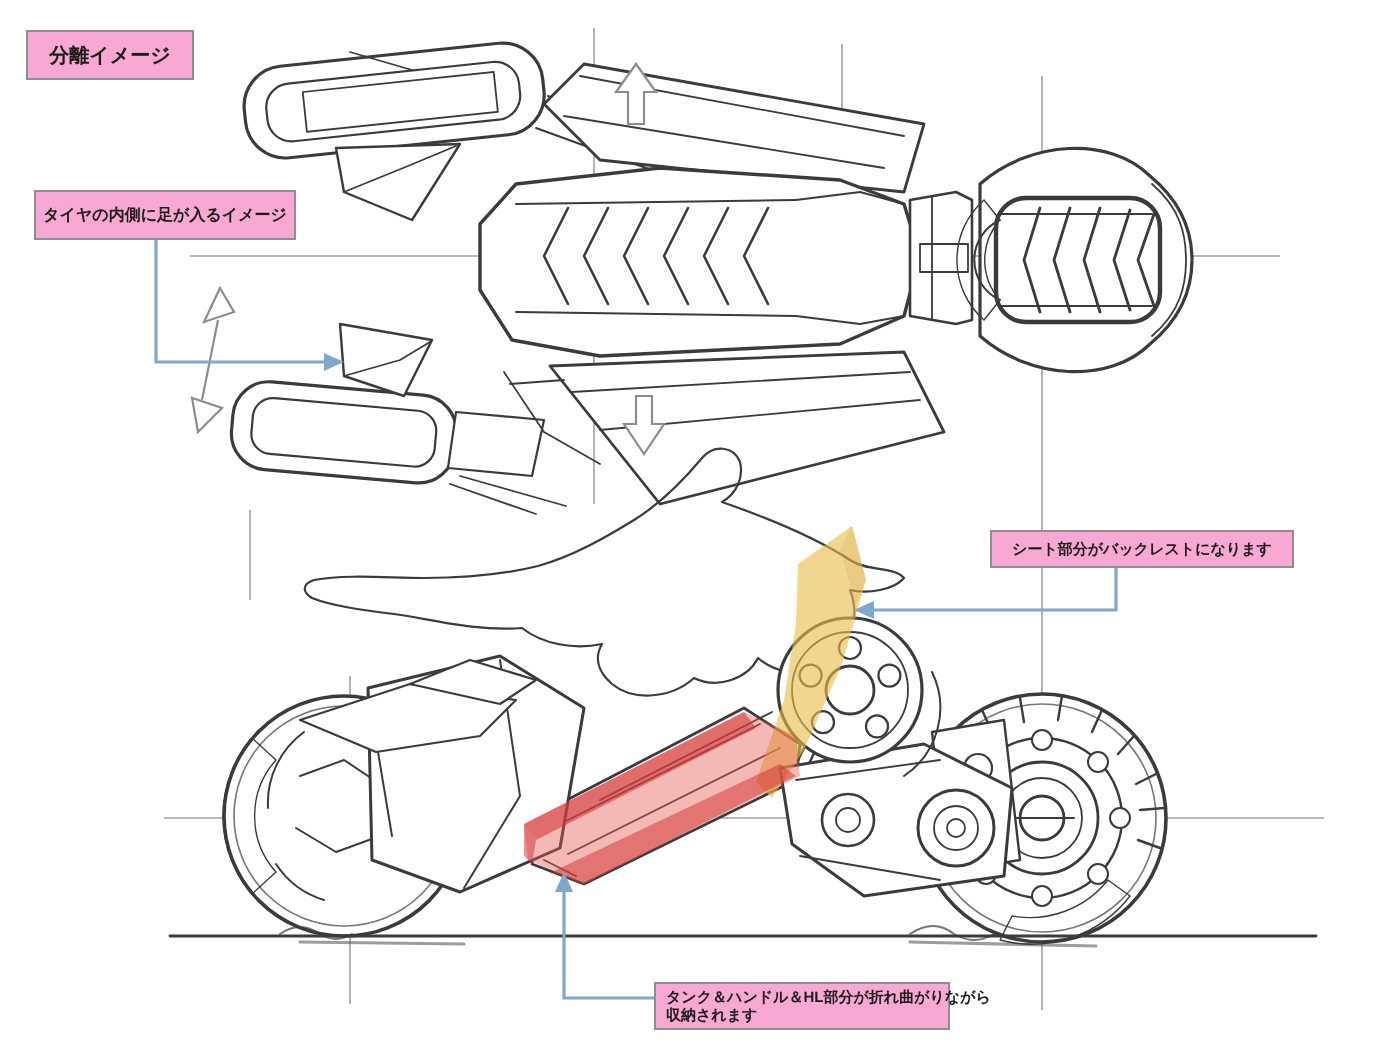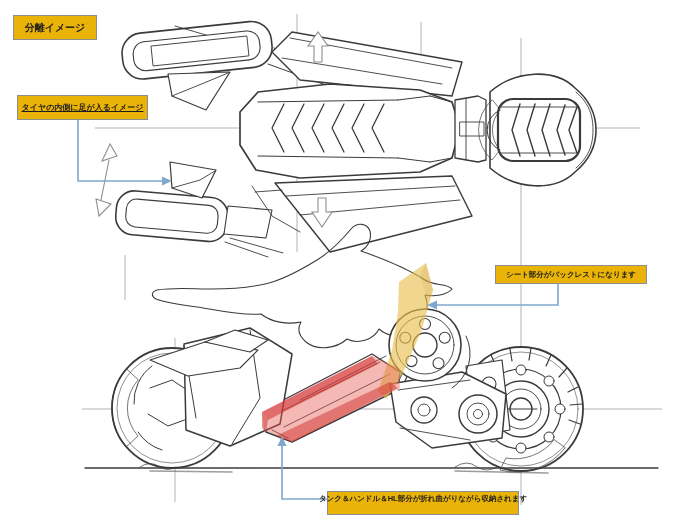--- a/index.html
+++ b/index.html
@@ -9,29 +9,29 @@
   }
   svg{position:absolute;left:0;top:0;}
   
   .sk{stroke:var(--c-sketch,#3b3b3b);fill:none;stroke-linecap:round;stroke-linejoin:round;}
   .skw{stroke:var(--c-sketch,#3b3b3b);fill:#fff;stroke-linecap:round;stroke-linejoin:round;}
   .faint{stroke:var(--c-construction,#9aa2a8);fill:none;stroke-width:.8;}
   .blue{stroke:var(--c-connector,#7fa8cc);fill:none;stroke-width:1.6;}
   .bluef{fill:var(--c-connector,#7fa8cc);stroke:none;}
   .pencil{stroke:#8d8d8d;fill:#fff;stroke-width:1.1;}
   .callout{
-    position:absolute;border:1px solid var(--c-boxborder,#8b8f94);background:#eab308;
+    position:absolute;border:1px solid var(--c-boxborder,#8b8f94);background:#f9a8d4;
     color:var(--c-ink,#1c1c1c);display:flex;align-items:center;justify-content:center;
     font-weight:700;box-sizing:border-box;white-space:nowrap;
   }
   .callout.c1{left:13px;top:15px;width:84px;height:25px;font-size:10px;}
-  .callout.c2{left:17px;top:95px;width:131px;height:25px;font-size:8px;text-decoration:underline;}
+  .callout.c2{left:17px;top:95px;width:131px;height:25px;font-size:8px;}
   .callout.c3{left:495px;top:265px;width:152px;height:19px;font-size:7.5px;}
-  .callout.c4{left:327px;top:491px;width:192px;height:24px;font-size:7.5px;
-    flex-direction:row;align-items:flex-start;justify-content:center;
+  .callout.c4{left:327px;top:491px;width:148px;height:24px;font-size:7.5px;
+    flex-direction:column;align-items:flex-start;justify-content:center;
     padding:2px 5px;line-height:9.5px;}
 </style>
 </head>
 <body>
 
 <div class="sheet">
 
 <svg width="700" height="525" viewBox="0 0 700 525">
   <defs>
     <pattern id="hatch" width="5" height="5" patternTransform="rotate(45)" patternUnits="userSpaceOnUse">

